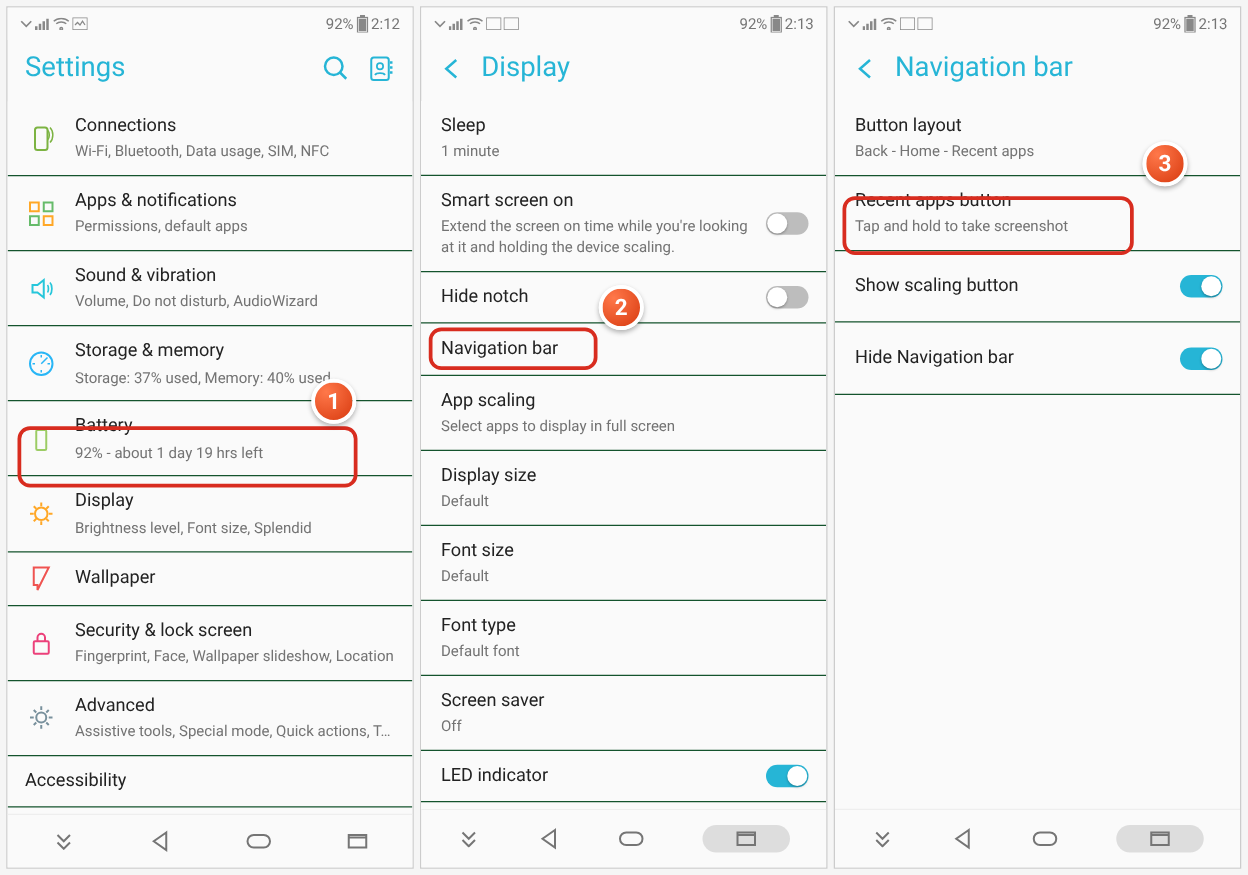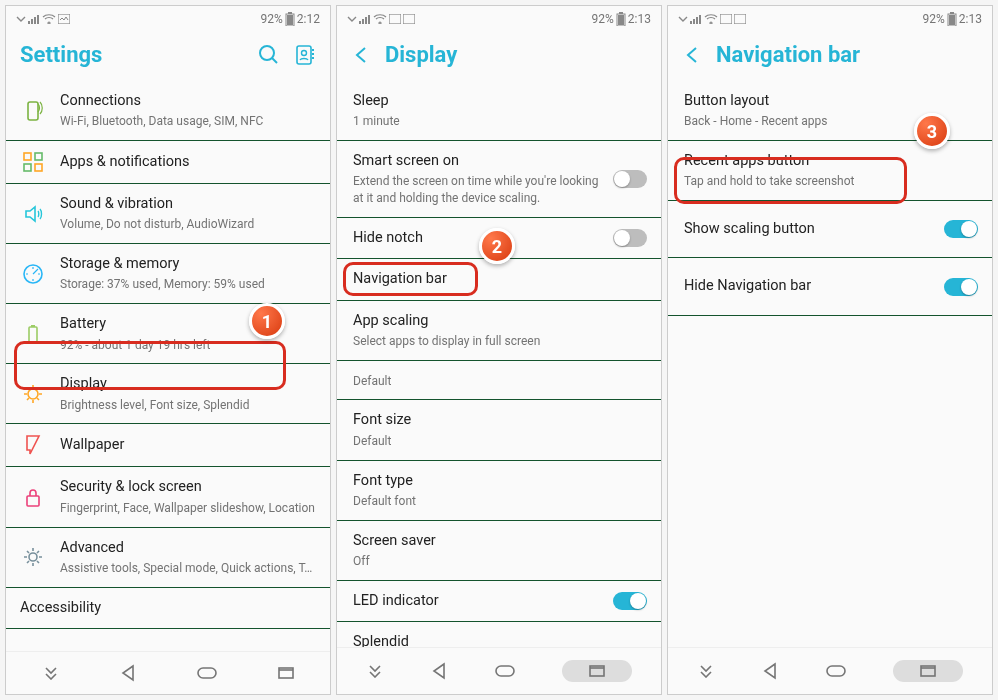--- a/index.html
+++ b/index.html
@@ -33,21 +33,21 @@
   .statusbar .left, .statusbar .right { display: flex; gap: 2px; align-items: center; }
   .header {
     display: flex;
     align-items: center;
     padding: 10px 14px 14px 14px;
     gap: 12px;
   }
   .header .title {
     color: #26b5d6;
     font-size: 22px;
-    font-weight: 700;
+    font-weight: 400;
     flex: 1;
   }
   .header .actions { display: flex; gap: 14px; color: #26b5d6; }
   .back-icon { color: #26b5d6; }
   .list {
     flex: 1;
     overflow-y: auto;
     background: #fafafa;
   }
   .item {
@@ -195,20 +195,21 @@
       <div class="icon-slot">
           <svg width="22" height="22">
             <rect x="2" y="2" width="7" height="7" fill="none" stroke="#ffa726" stroke-width="1.6"></rect>
             <rect x="13" y="2" width="7" height="7" fill="none" stroke="#66bb6a" stroke-width="1.6"></rect>
             <rect x="2" y="13" width="7" height="7" fill="none" stroke="#66bb6a" stroke-width="1.6"></rect>
             <rect x="13" y="13" width="7" height="7" fill="none" stroke="#ffa726" stroke-width="1.6"></rect>
           </svg>
         </div>
       <div class="text">
           <div class="title-row">Apps &amp; notifications</div>
+          <div class="sub-row">Permissions, default apps</div>
         </div>
     </div>
     <div class="item">
       <div class="icon-slot">
           <svg width="22" height="22">
             <path d="M4 8v6h4l5 4V4l-5 4z" fill="none" stroke="#26c6da" stroke-width="1.6"></path>
             <path d="M16 8c1 1 1 5 0 6M18 6c2 2 2 8 0 10" fill="none" stroke="#26c6da" stroke-width="1.4"></path>
           </svg>
         </div>
       <div class="text">
@@ -218,21 +219,21 @@
     </div>
     <div class="item">
       <div class="icon-slot">
           <svg width="22" height="22">
             <circle cx="11" cy="11" r="9" fill="none" stroke="#29b6f6" stroke-width="1.6"></circle>
             <path d="M11 11l5-5M11 4v2M18 11h-2M11 18v-2M4 11h2" stroke="#29b6f6" stroke-width="1.2"></path>
           </svg>
         </div>
       <div class="text">
           <div class="title-row">Storage &amp; memory</div>
-          <div class="sub-row">Storage: 37% used, Memory: 59% used</div>
+          <div class="sub-row">Storage: 37% used, Memory: 40% used</div>
         </div>
     </div>
     <div class="item">
       <div class="icon-slot">
           <svg width="22" height="22">
             <rect x="7" y="4" width="8" height="16" rx="1" fill="none" stroke="#9ccc65" stroke-width="1.6"></rect>
             <rect x="9" y="2" width="4" height="2" fill="#9ccc65"></rect>
           </svg>
         </div>
       <div class="text">
@@ -377,20 +378,21 @@
         </div>
     </div>
     <div class="item noicon">
       <div class="text">
           <div class="title-row">App scaling</div>
           <div class="sub-row">Select apps to display in full screen</div>
         </div>
     </div>
     <div class="item noicon">
       <div class="text">
+          <div class="title-row">Display size</div>
           <div class="sub-row">Default</div>
         </div>
     </div>
     <div class="item noicon">
       <div class="text">
           <div class="title-row">Font size</div>
           <div class="sub-row">Default</div>
         </div>
     </div>
     <div class="item noicon">

